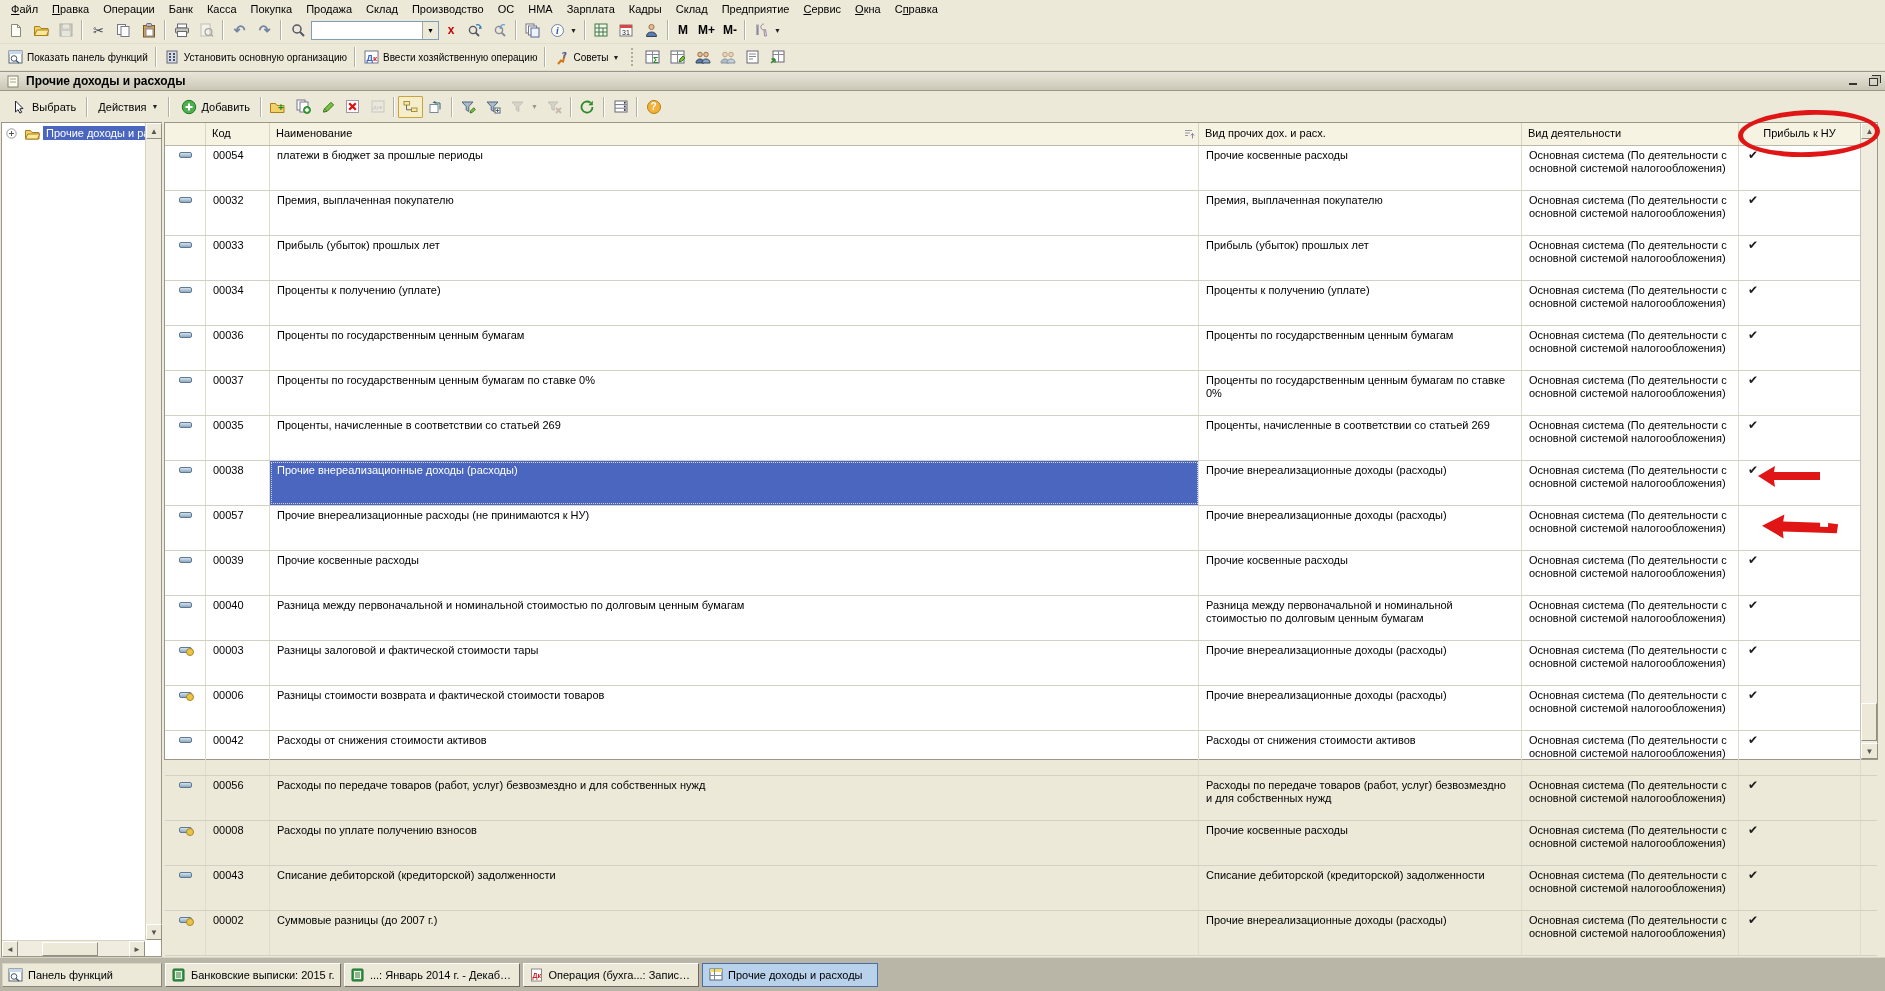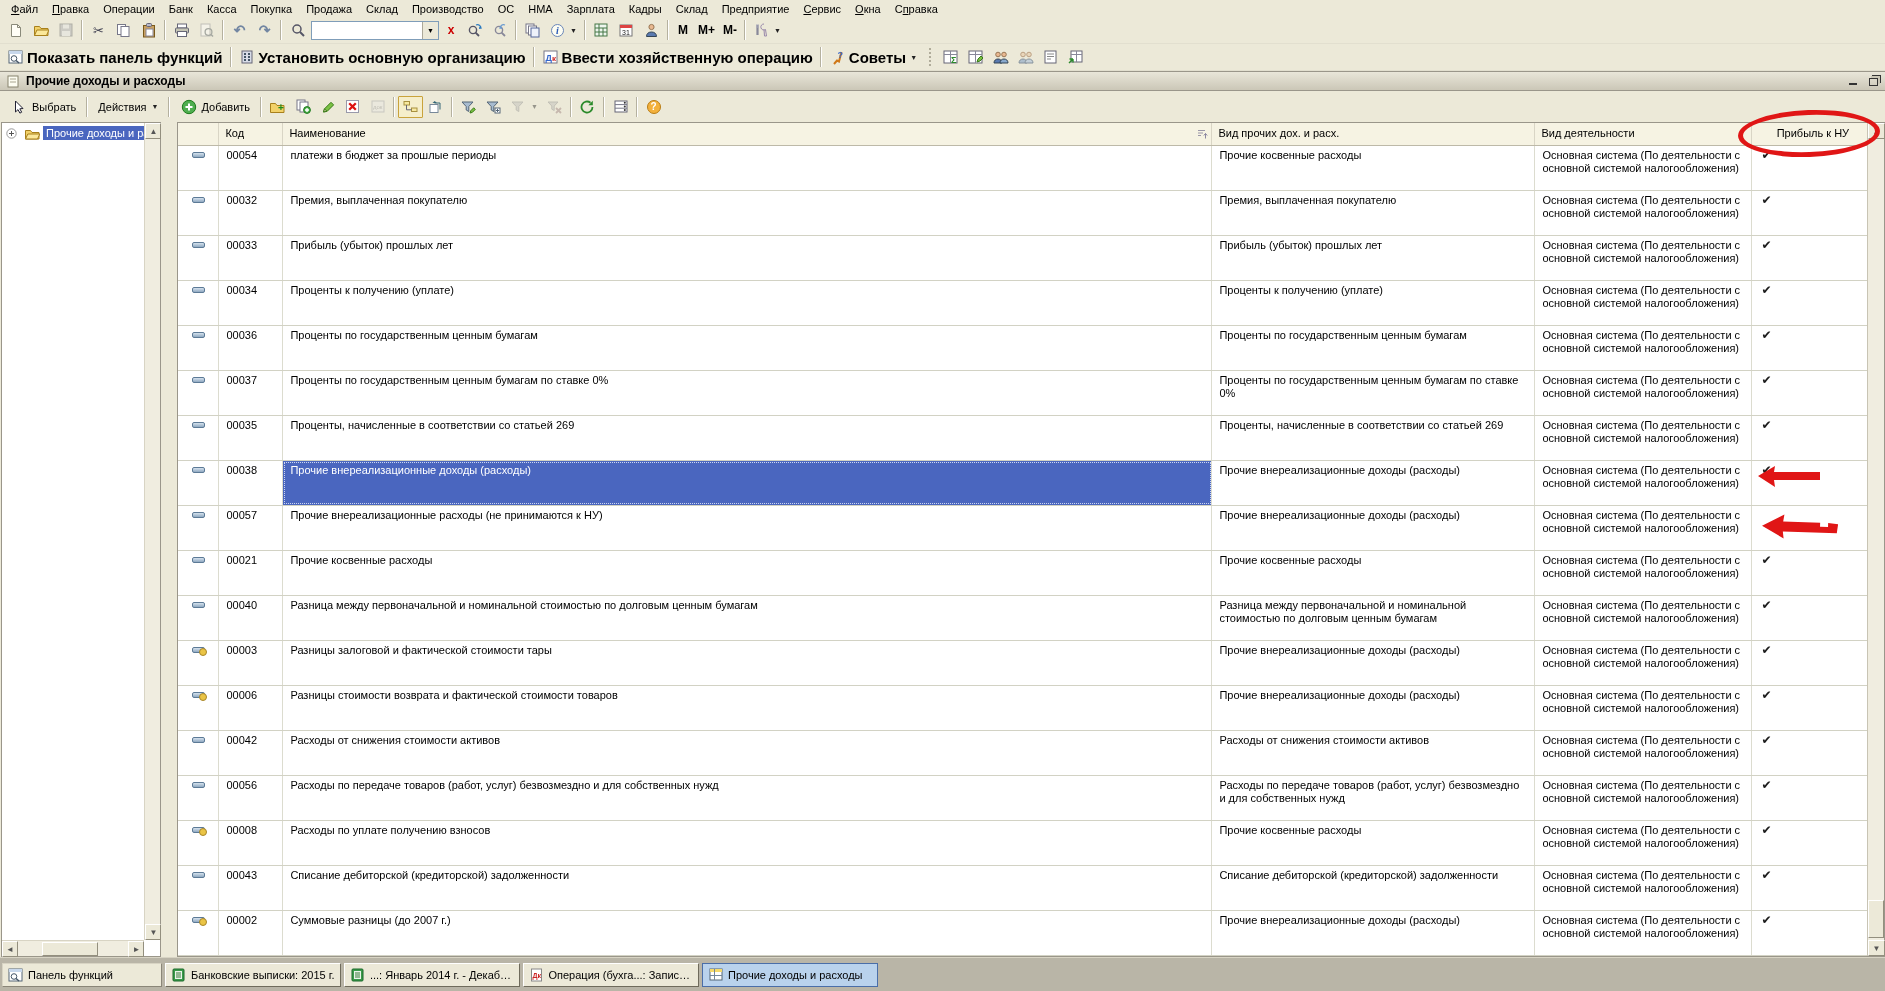--- a/index.html
+++ b/index.html
@@ -9,21 +9,21 @@
   
   .menubar { height:17px; display:flex; align-items:center; padding:1px 12px 0 4px; }
   .menu-item { padding:1px 7px; cursor:default; }
   .u { text-decoration:underline; }
 
   
   .toolbar { height:27px; display:flex; align-items:center; padding:0 3px; border-bottom:1px solid #e2dfcf; }
   .tbtn { height:22px; min-width:22px; display:inline-flex; align-items:center; justify-content:center; gap:3px; padding:0 3px; border:1px solid transparent; border-radius:1px; }
   .tbtn.disabled { opacity:.42; filter:grayscale(.7); }
   .tbtn.pressed { background:#f5eecb; border:1px solid #c9a33c; }
-  .tlabel { font-size:15px; white-space:nowrap;font-weight:bold; }
+  .tlabel { font-size:10px; white-space:nowrap; }
   .boldM { font-weight:bold; font-size:12px; }
   .vsep { width:2px; height:20px; border-left:1px solid #b5b19f; border-right:1px solid #ffffff; margin:0 3px; }
   .grip { width:4px; height:18px; border-left:2px dotted #b0ac9a; margin:0 5px 0 8px; }
   .drop { font-size:7px; color:#222; margin-left:1px; }
   .ico { display:inline-flex; align-items:center; justify-content:center; width:17px; height:16px; }
   .searchbox { display:inline-flex; align-items:center; background:#fff; border:1px solid #7f9db9; height:19px; width:128px; margin:0 1px; }
   .searchbox input { border:none; outline:none; flex:1; height:15px; font-size:11px; min-width:10px; font-family:"Liberation Sans",sans-serif; }
   .combo-arrow { width:16px; height:17px; background:#ece9d8; border-left:1px solid #aca899; display:flex; align-items:center; justify-content:center; font-size:7px; }
   .xbtn { font-weight:bold; color:#c00; font-size:12px; }
 
@@ -41,21 +41,21 @@
   
   .workarea { position:absolute; top:122px; left:0; width:1885px; height:835px; display:flex; }
   .treepanel { width:161px; height:835px; background:#fff; border:1px solid #9a968a; position:relative; margin-left:1px; }
   .tree-row { display:flex; align-items:center; gap:3px; padding:2px 1px; }
   .tree-label { background:#4a66bf; color:#fff; padding:1px 3px; white-space:nowrap; overflow:hidden; max-width:104px; }
   .tree-vscroll { position:absolute; top:0; right:0; bottom:16px; width:16px; background:#f0ede0; border-left:1px solid #d8d4c4; }
   .tree-hscroll { position:absolute; left:0; right:16px; bottom:0; height:16px; background:#f0ede0; border-top:1px solid #d8d4c4; display:flex; }
   .sbtn { width:16px; height:16px; background:#ece9d8; border:1px solid; border-color:#fff #938f7e #938f7e #fff; color:#555; font-size:8px; display:flex; align-items:center; justify-content:center; }
   .hthumb { width:56px; height:14px; margin:1px 0 0 24px; background:#ece9d8; border:1px solid; border-color:#fff #938f7e #938f7e #fff; }
 
-  .grid { position:relative; margin-left:16px; width:1714px; height:835px; background:#fff; border:1px solid #9a968a; }
+  .grid { position:relative; margin-left:2px; width:1714px; height:638px; background:#fff; border:1px solid #9a968a; }
   .gheader, .grow { display:grid; grid-template-columns:41px 64px 929px 323px 217px 122px; }
   .gheader { height:23px; background:#f6f3e3; border-bottom:1px solid #bdb9a8; }
   .gheader > div { border-right:1px solid #d9d5c5; padding:4px 6px; overflow:hidden; white-space:nowrap; position:relative; }
   .hdr-tax { text-align:center; }
   .sorticon { position:absolute; right:3px; top:5px; }
   .grow { height:45px; border-bottom:1px solid #d2d2c4; }
   .grow > div { border-right:1px solid #dcdccf; padding:3px 7px; overflow:hidden; line-height:13px; }
   .cell-icon { display:flex; justify-content:center; padding-top:6px !important; }
   .item-ico { width:13px; height:6px; border:1px solid #5c7a96; border-radius:2px; background:linear-gradient(#d5e2ee,#8fa8c0); position:relative; }
   .item-ico.predef::after { content:""; position:absolute; right:-3px; bottom:-4px; width:6px; height:6px; border-radius:50%; background:#eac445; border:1px solid #a8862a; }
@@ -705,21 +705,21 @@
     <div>00057</div>
     <div class="cell-name">Прочие внереализационные расходы (не принимаются к НУ)</div>
     <div>Прочие внереализационные доходы (расходы)</div>
     <div>Основная система (По деятельности с основной системой налогообложения)</div>
     <div class="cell-tax"></div>
   </div>
   <div class="grow">
     <div class="cell-icon">
             <span class="item-ico"></span>
           </div>
-    <div>00021</div>
+    <div>00039</div>
     <div class="cell-name">Прочие косвенные расходы</div>
     <div>Прочие косвенные расходы</div>
     <div>Основная система (По деятельности с основной системой налогообложения)</div>
     <div class="cell-tax"><span>✔</span></div>
   </div>
   <div class="grow">
     <div class="cell-icon">
             <span class="item-ico"></span>
           </div>
     <div>00040</div>

